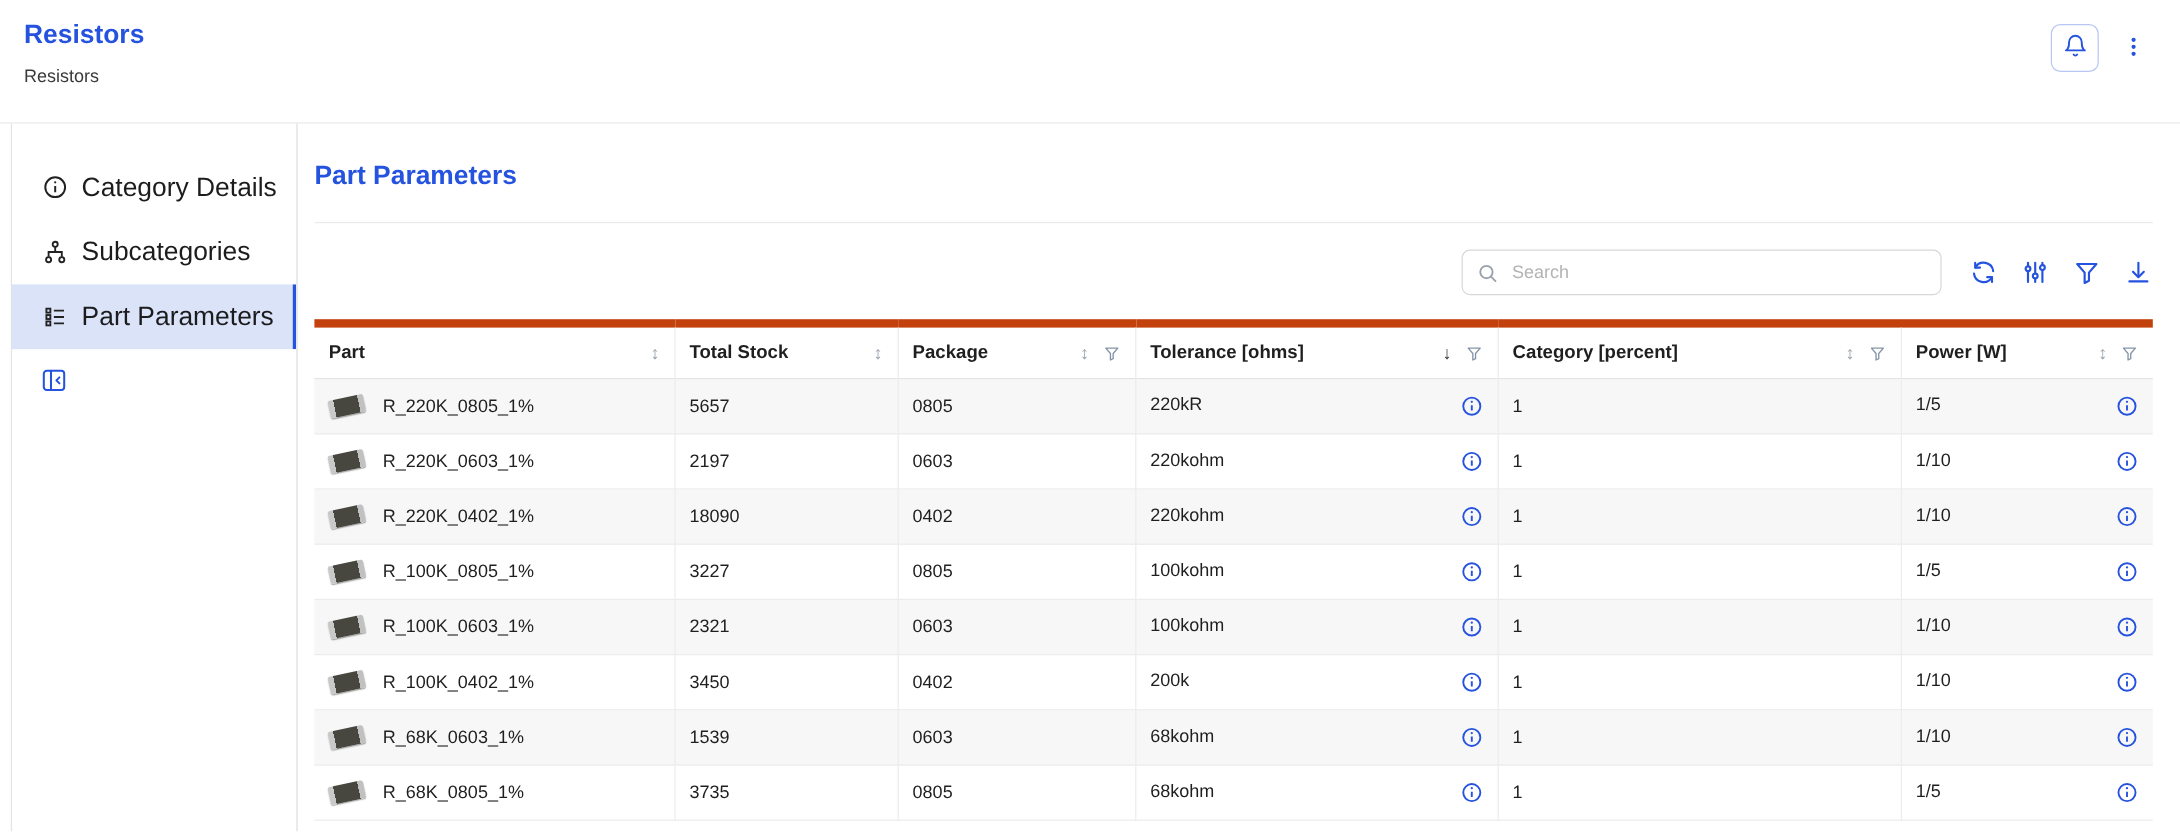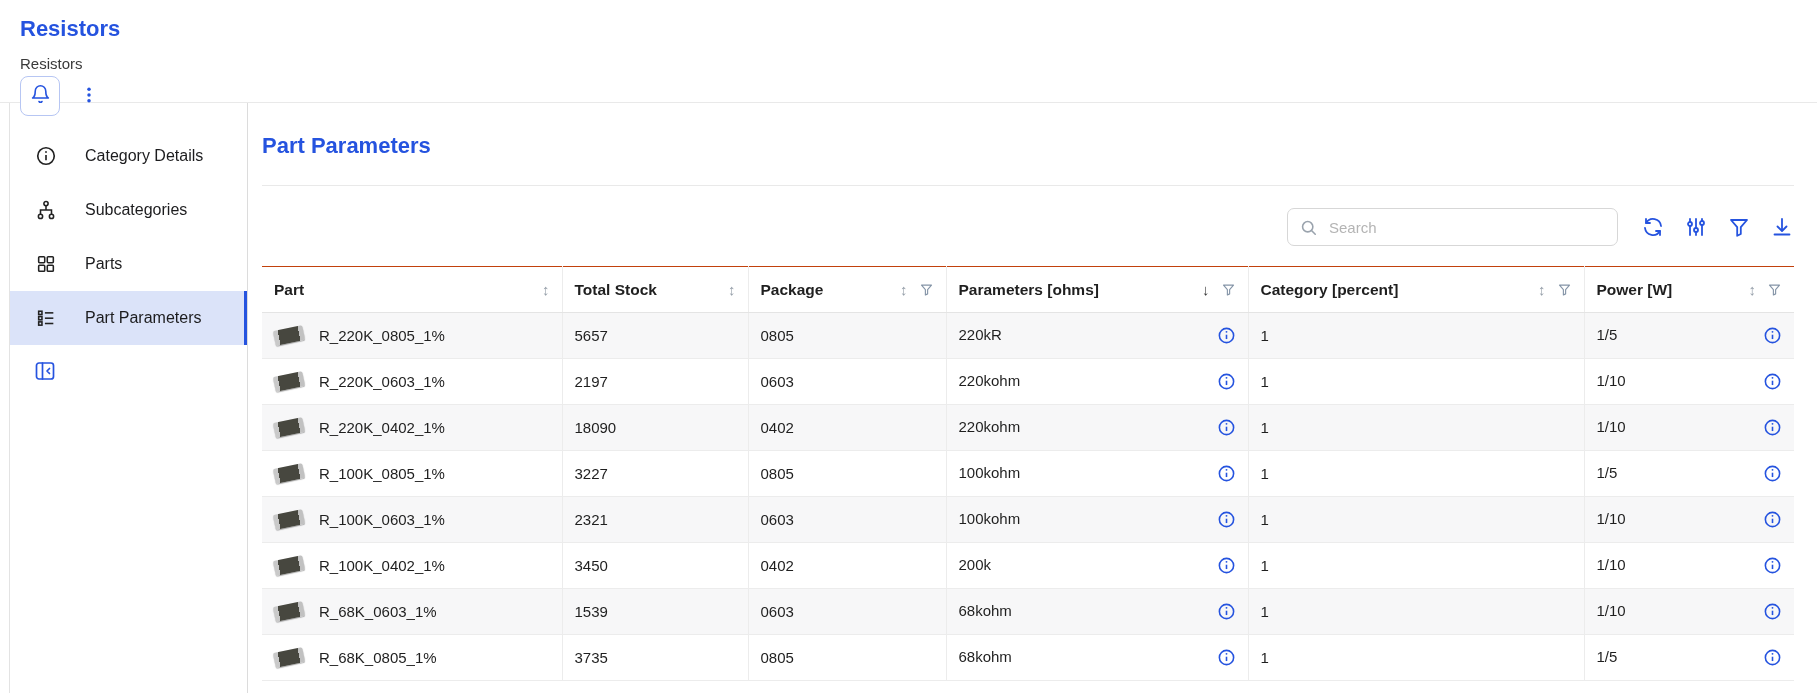--- a/index.html
+++ b/index.html
@@ -4,59 +4,59 @@
 <style>
   :root{
     --accent:#2553df; --sel-bg:#dbe3f9; --stripe:#f7f7f8; --border:#e9e9e9;
     --muted:#8494a7; --text:#1f1f1f; --placeholder:#b4b4b4;
   }
   *{box-sizing:border-box;}
   html,body{margin:0;padding:0;background:#fff;}
   body{width:1817px;height:693px;overflow:hidden;font-family:"Liberation Sans",sans-serif;color:var(--text);}
 
   
-  .app-header{height:103px;border-bottom:1px solid var(--border);padding:16px 26px 0 20px;display:flex;justify-content:space-between;align-items:flex-start;flex-direction:column;}
+  .app-header{height:103px;border-bottom:1px solid var(--border);padding:16px 26px 0 20px;display:flex;justify-content:space-between;align-items:flex-start;}
   .page-title{margin:0;font-size:22px;font-weight:700;color:var(--accent);}
   .breadcrumb{margin-top:13px;font-size:15px;color:#3a3a3a;}
   .header-actions{display:flex;align-items:center;gap:16px;padding-top:4px;}
   .bell-btn{width:40px;height:40px;border:1px solid #b7c6f3;border-radius:8px;background:#fff;display:flex;align-items:center;justify-content:center;color:var(--accent);cursor:pointer;padding:0;}
   .bell-btn svg{width:21px;height:21px;}
   .kebab-btn{border:none;background:none;color:var(--accent);width:26px;height:40px;display:flex;align-items:center;justify-content:center;cursor:pointer;padding:0;}
   .kebab-btn svg{width:20px;height:20px;}
 
   
   .content-wrap{display:flex;margin-left:9px;border-left:1px solid #e3e3e3;height:590px;}
 
   
   .sidebar{width:238px;flex:0 0 238px;border-right:1px solid #dcdcdc;padding-top:26px;display:flex;flex-direction:column;}
-  .side-item{display:flex;align-items:center;gap:28px;height:54px;padding-left:25px;font-size:16px;color:#1c1c1e;cursor:pointer;}
+  .side-item{display:flex;align-items:center;gap:11px;height:54px;padding-left:25px;font-size:22px;color:#1c1c1e;cursor:pointer;}
   .side-item.selected{background:var(--sel-bg);box-shadow:inset -3px 0 0 var(--accent);}
   .side-icon{width:22px;height:22px;color:#222;flex:0 0 auto;display:flex;}
   .side-icon svg{width:22px;height:22px;}
   .collapse-btn{border:none;background:none;color:var(--accent);margin:14px 0 0 23px;padding:0;width:26px;height:26px;cursor:pointer;display:flex;}
   .collapse-btn svg{width:24px;height:24px;}
 
   
   .main-area{flex:1;padding:0 23px 0 14px;overflow:hidden;}
   .section-title{margin:30px 0 26px 0;font-size:22px;font-weight:700;color:var(--accent);}
   .divider{border-top:1px solid var(--border);}
   .toolbar{display:flex;justify-content:flex-end;align-items:center;gap:19px;margin:22px 0 20px 0;}
-  .search-box{width:331px;height:38px;border:1px solid #d7d7d7;border-radius:7px;display:flex;align-items:center;gap:9px;padding:0 11px;margin-right:4px;}
+  .search-box{width:400px;height:38px;border:1px solid #d7d7d7;border-radius:7px;display:flex;align-items:center;gap:9px;padding:0 11px;margin-right:4px;}
   .search-box .s-icon{width:19px;height:19px;color:#9aa3ad;display:flex;flex:0 0 auto;}
   .search-box .s-icon svg{width:19px;height:19px;}
   .search-box input{border:none;outline:none;flex:1;font-size:15px;font-family:"Liberation Sans",sans-serif;color:#333;background:none;}
   .search-box input::placeholder{color:var(--placeholder);}
   .tb-btn{border:none;background:none;padding:0;color:var(--accent);cursor:pointer;display:flex;width:24px;height:24px;}
   .tb-btn svg{width:24px;height:24px;}
 
   
   table.grid{width:100%;border-collapse:collapse;table-layout:fixed;font-size:15px;}
   col.c-part{width:300px;} col.c-stock{width:186px;} col.c-pkg{width:198px;}
   col.c-res{width:302px;} col.c-tol{width:336px;}
-  thead th{height:46px;padding:0 12px;border-top:1px solid #c2410c;border-bottom:1px solid #e4e4e4;text-align:right;font-weight:700;font-size:15.5px;background:#fff;cursor:pointer;}
+  thead th{height:46px;padding:0 12px;border-top:7px solid #c2410c;border-bottom:1px solid #e4e4e4;text-align:right;font-weight:700;font-size:15.5px;background:#fff;cursor:pointer;}
   thead th:not(:last-child),tbody td:not(:last-child){border-right:1px solid #ececec;}
   .th-inner{display:flex;align-items:center;gap:10px;}
   .th-icons{margin-left:auto;display:flex;align-items:center;gap:11px;}
   .sort-icon{font-size:15px;color:#99a2ac;font-weight:400;}
   .sort-icon.active{color:#3c3c3c;}
   .th-filter{width:15px;height:15px;color:var(--muted);display:flex;cursor:pointer;}
   .th-filter svg{width:15px;height:15px;}
   tbody td{height:46px;padding:12px 12px;border-bottom:1px solid #ececec;}
   tbody tr:nth-child(odd){background:var(--stripe);}
   .pf{display:flex;align-items:center;gap:15px;}
@@ -106,31 +106,20 @@
         <div class="side-item">
     <span class="side-icon">
             <svg viewBox="0 0 24 24" fill="none" stroke="currentColor" stroke-width="1.7">
               <circle cx="12" cy="5" r="2.3"></circle>
               <circle cx="6" cy="19" r="2.3"></circle>
               <circle cx="18" cy="19" r="2.3"></circle>
               <path d="M12 7.5V12M12 12H6v4.4M12 12h6v4.4"></path>
             </svg>
           </span>
     <span class="side-label">Subcategories</span>
-  </div>
-        <div class="side-item">
-    <span class="side-icon">
-            <svg viewBox="0 0 24 24" fill="none" stroke="currentColor" stroke-width="1.7">
-              <rect x="4" y="4" width="6.6" height="6.6" rx="1"></rect>
-              <rect x="13.4" y="4" width="6.6" height="6.6" rx="1"></rect>
-              <rect x="4" y="13.4" width="6.6" height="6.6" rx="1"></rect>
-              <rect x="13.4" y="13.4" width="6.6" height="6.6" rx="1"></rect>
-            </svg>
-          </span>
-    <span class="side-label">Parts</span>
   </div>
         <div class="side-item selected">
     <span class="side-icon">
             <svg viewBox="0 0 24 24" fill="none" stroke="currentColor" stroke-width="1.7">
               <rect x="4" y="4.6" width="3.6" height="3.6"></rect>
               <line x1="10.8" y1="6.4" x2="20" y2="6.4"></line>
               <rect x="4" y="10.4" width="3.6" height="3.6"></rect>
               <line x1="10.8" y1="12.2" x2="20" y2="12.2"></line>
               <rect x="4" y="16.2" width="3.6" height="3.6"></rect>
               <line x1="10.8" y1="18" x2="20" y2="18"></line>
@@ -233,21 +222,21 @@
         <span class="th-filter">
                     <svg viewBox="0 0 24 24" fill="none" stroke="currentColor" stroke-width="1.8" stroke-linejoin="round">
                       <path d="M4 5h16l-6.2 7.2V19l-3.6 1.8v-8.6L4 5z"></path>
                     </svg>
                   </span>
       </span>
     </div>
   </th>
             <th>
     <div class="th-inner">
-      <span class="th-label">Parameters [ohms]</span>
+      <span class="th-label">Tolerance [ohms]</span>
       <span class="th-icons">
         <span class="sort-icon active">↓</span>
         <span class="th-filter">
                     <svg viewBox="0 0 24 24" fill="none" stroke="currentColor" stroke-width="1.8" stroke-linejoin="round">
                       <path d="M4 5h16l-6.2 7.2V19l-3.6 1.8v-8.6L4 5z"></path>
                     </svg>
                   </span>
       </span>
     </div>
   </th>

